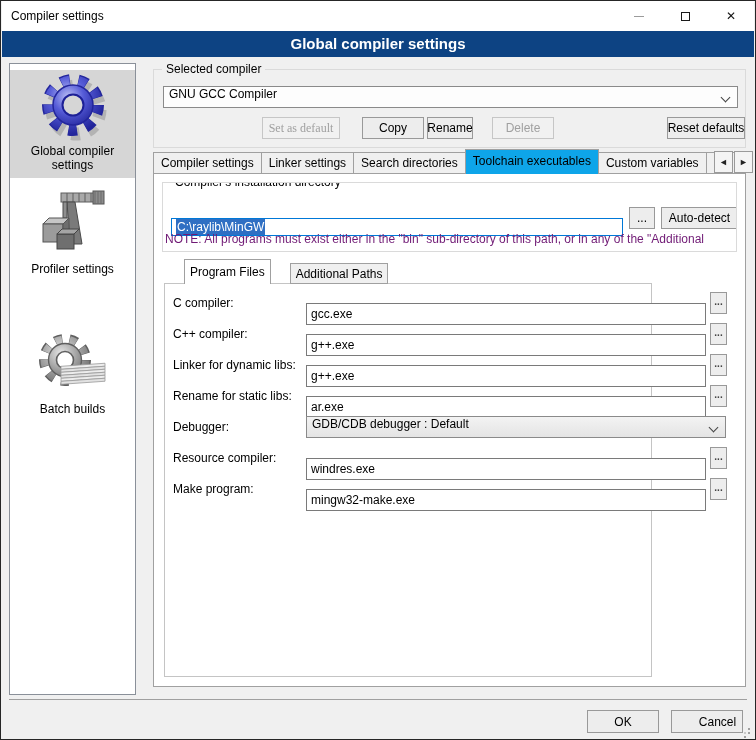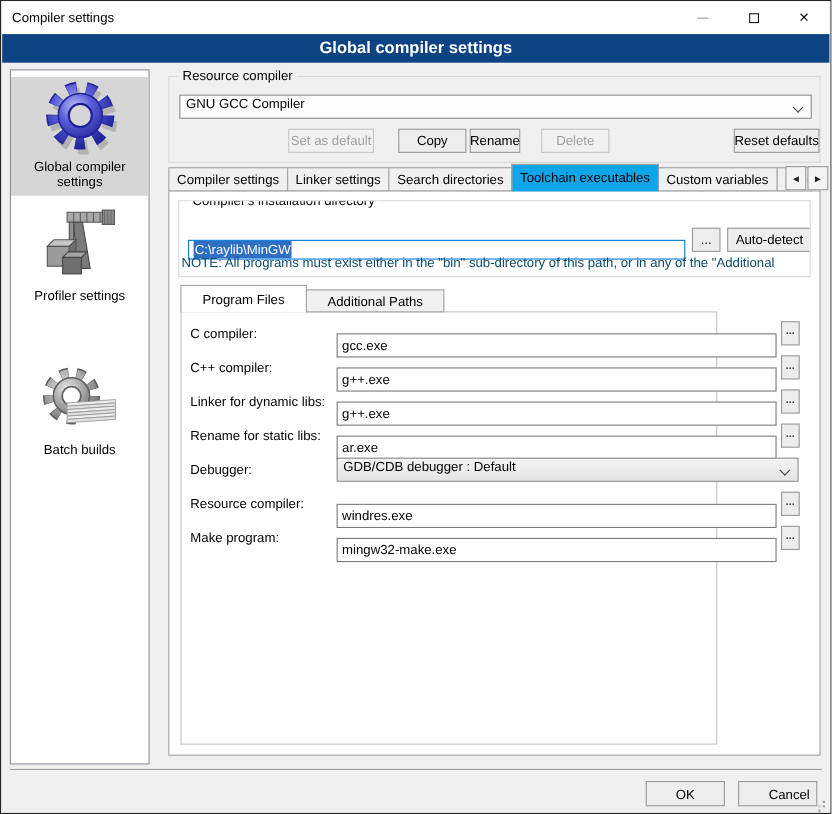--- a/index.html
+++ b/index.html
@@ -63,27 +63,27 @@
 
   
   .panel { position:absolute; left:152px; top:172px; width:593px; height:514px; background:#fff;
            border:1px solid #a0a0a0; z-index:1; }
 
   .install-box { left:8px; top:8px; width:575px; height:70px; overflow:hidden; }
   .textfield { position:absolute; background:#fff; border:1px solid #7a7a7a; display:flex; align-items:center;
                padding:0 4px; font-size:12px; overflow:hidden; white-space:nowrap;margin-top:11px; }
   .textfield.focused { border-color:#0078d7; }
   .sel-text { background:#2f6fc3; color:#fff; padding:1px 1px; }
-  .note { position:absolute; left:2px; top:49px; width:573px; color:#0c4a6e; font-size:12px;
+  .note { position:absolute; left:2px; top:49px; width:573px; color:#701a75; font-size:12px;
           white-space:nowrap; overflow:hidden; }
 
   
   .subtabstrip { position:absolute; left:10px; top:85px; height:25px; display:flex; align-items:flex-end; z-index:2; }
-  .subtab { height:21px; line-height:20px; padding:0 19px; border:1px solid #a0a0a0; background:#f0f0f0;
-            margin-right:-1px; font-size:12px; white-space:nowrap; }
+  .subtab { height:21px; line-height:20px; padding:0 5px; border:1px solid #a0a0a0; background:#f0f0f0;
+            margin-right:-1px; font-size:12px; white-space:nowrap;margin-left:20px; }
   .subtab.active { height:25px; line-height:24px; background:#fff; border-bottom:none; position:relative; z-index:3; }
   .page { position:absolute; left:10px; top:109px; width:488px; height:394px; background:#fff;
           border:1px solid #c4c4c4; z-index:1; }
 
   .frow-label { position:absolute; left:8px; height:22px; line-height:22px; font-size:12px; }
   .frow-field { left:141px; width:400px; height:22px; }
   .frow-btn { left:545px; width:17px; height:22px; font-size:10px; font-weight:bold; color:#444;
               letter-spacing:0; padding-bottom:4px; }
   .frow-combo { left:141px; width:420px; height:22px;
                 background:linear-gradient(#f3f3f3,#e4e4e4); border:1px solid #8a8a8a; }
@@ -178,26 +178,26 @@
           <rect x="24" y="51" width="44" height="3" fill="#e2e2e2" stroke="#9a9a9a" stroke-width="0.8"></rect>
           <rect x="24" y="54" width="44" height="3" fill="#ededed" stroke="#9a9a9a" stroke-width="0.8"></rect>
           <rect x="24" y="57" width="44" height="3" fill="#e2e2e2" stroke="#9a9a9a" stroke-width="0.8"></rect>
         </g>
       </svg>
       <div class="sb-label">Batch builds</div>
     </div>
   </div>
 
   <div class="groupbox sel-comp">
-    <span class="gb-label">Resource compiler</span>
+    <span class="gb-label">Selected compiler</span>
     <div class="combo combo-main">
       <span>GNU GCC Compiler</span>
       <span class="chev"></span>
     </div>
-    <div class="btn disabled" style="left:108px; top:47px; width:78px; height:22px;">Set as default</div>
+    <div class="btn disabled" style="left:108px; top:47px; width:78px; height:22px;font-family:Liberation Serif, serif;">Set as default</div>
     <div class="btn" style="left:208px; top:47px; width:62px; height:22px;">Copy</div>
     <div class="btn" style="left:273px; top:47px; width:46px; height:22px;">Rename</div>
     <div class="btn disabled" style="left:338px; top:47px; width:62px; height:22px;">Delete</div>
     <div class="btn" style="left:513px; top:47px; width:78px; height:22px;">Reset defaults</div>
   </div>
 
   <div class="tabstrip">
     <div class="tab">Compiler settings</div>
     <div class="tab">Linker settings</div>
     <div class="tab">Search directories</div>

